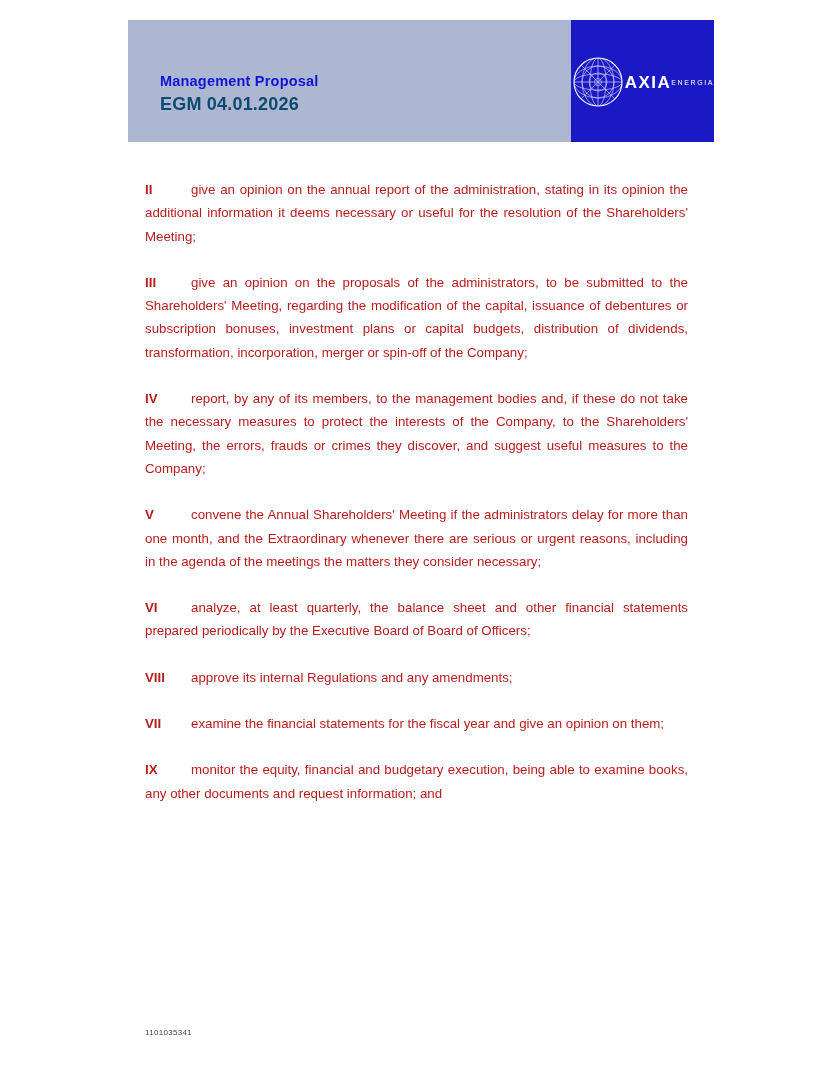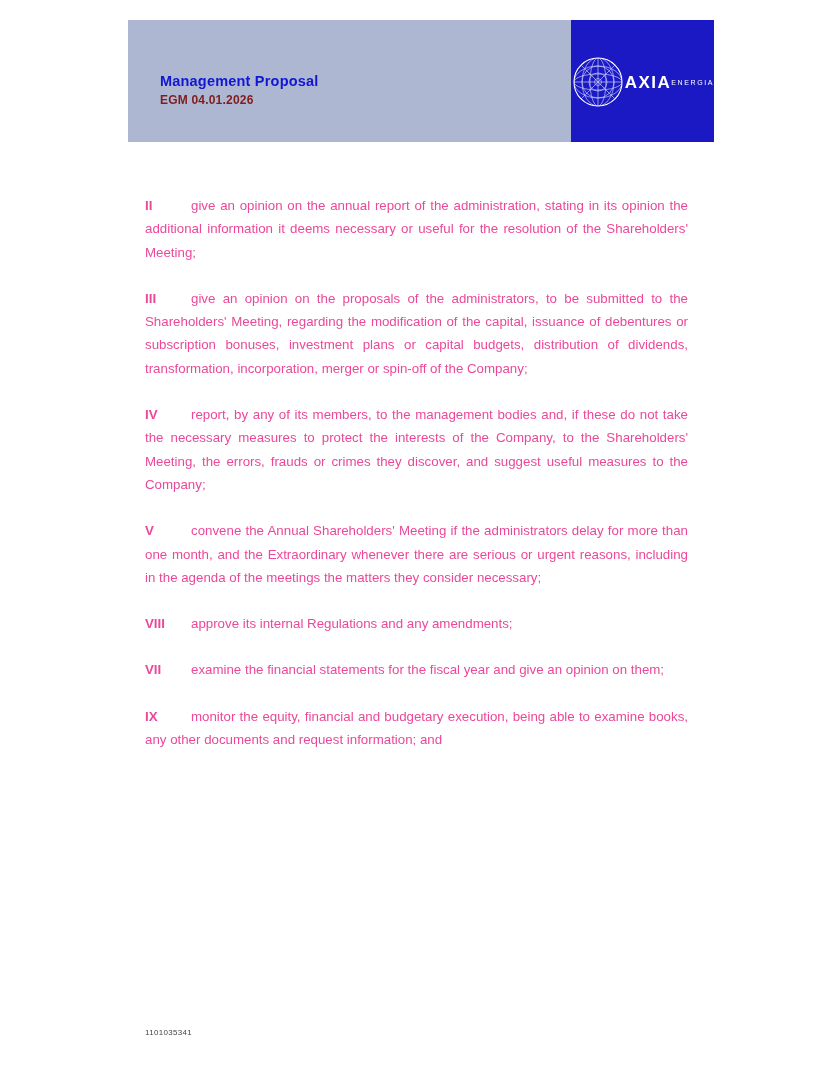--- a/index.html
+++ b/index.html
@@ -43,22 +43,22 @@
     line-height: 1.35;
   }
   .header-title {
     color: #1015d6;
     font-size: 14.5px;
     font-weight: bold;
     letter-spacing: 0.2px;
     white-space: nowrap;
   }
   .header-subtitle {
-    color: #7f1d1d;
-    font-size: 12px;
+    color: #0c4a6e;
+    font-size: 18px;
     font-weight: bold;
     letter-spacing: 0.2px;
     white-space: nowrap;
   }
 
   
   .logo-block {
     flex: 0 0 96px;
     background: #1b19c4;
     position: relative;
@@ -93,22 +93,22 @@
     position: absolute;
     left: 145px;
     top: 178px;
     width: 543px;
   }
   .para {
     font-size: 13.3px;
     line-height: 23.3px;
     text-align: justify;
     text-justify: inter-word;
-    margin: 16px 0 23px 0;
-    color: #ec4899;
+    margin: 0 0 23px 0;
+    color: #b91c1c;
   }
   .para:last-child {
     margin-bottom: 0;
   }
   .marker {
     font-weight: bold;
     display: inline-block;
     min-width: 46px;
   }
 
@@ -175,20 +175,23 @@
     </p>
 
     <p class="para">
       <span class="marker">IV</span><span>report, by any of its members, to the management bodies and, if these do not take the necessary measures to protect the interests of the Company, to the Shareholders' Meeting, the errors, frauds or crimes they discover, and suggest useful measures to the Company;</span>
     </p>
 
     <p class="para">
       <span class="marker">V</span><span>convene the Annual Shareholders' Meeting if the administrators delay for more than one month, and the Extraordinary whenever there are serious or urgent reasons, including in the agenda of the meetings the matters they consider necessary;</span>
     </p>
 
+    <p class="para">
+      <span class="marker">VI</span><span>analyze, at least quarterly, the balance sheet and other financial statements prepared periodically by the Executive Board of Board of Officers;</span>
+    </p>
 
     <p class="para">
       <span class="marker">VIII</span><span>approve its internal Regulations and any amendments;</span>
     </p>
 
     <p class="para">
       <span class="marker">VII</span><span>examine the financial statements for the fiscal year and give an opinion on them;</span>
     </p>
 
     <p class="para">

